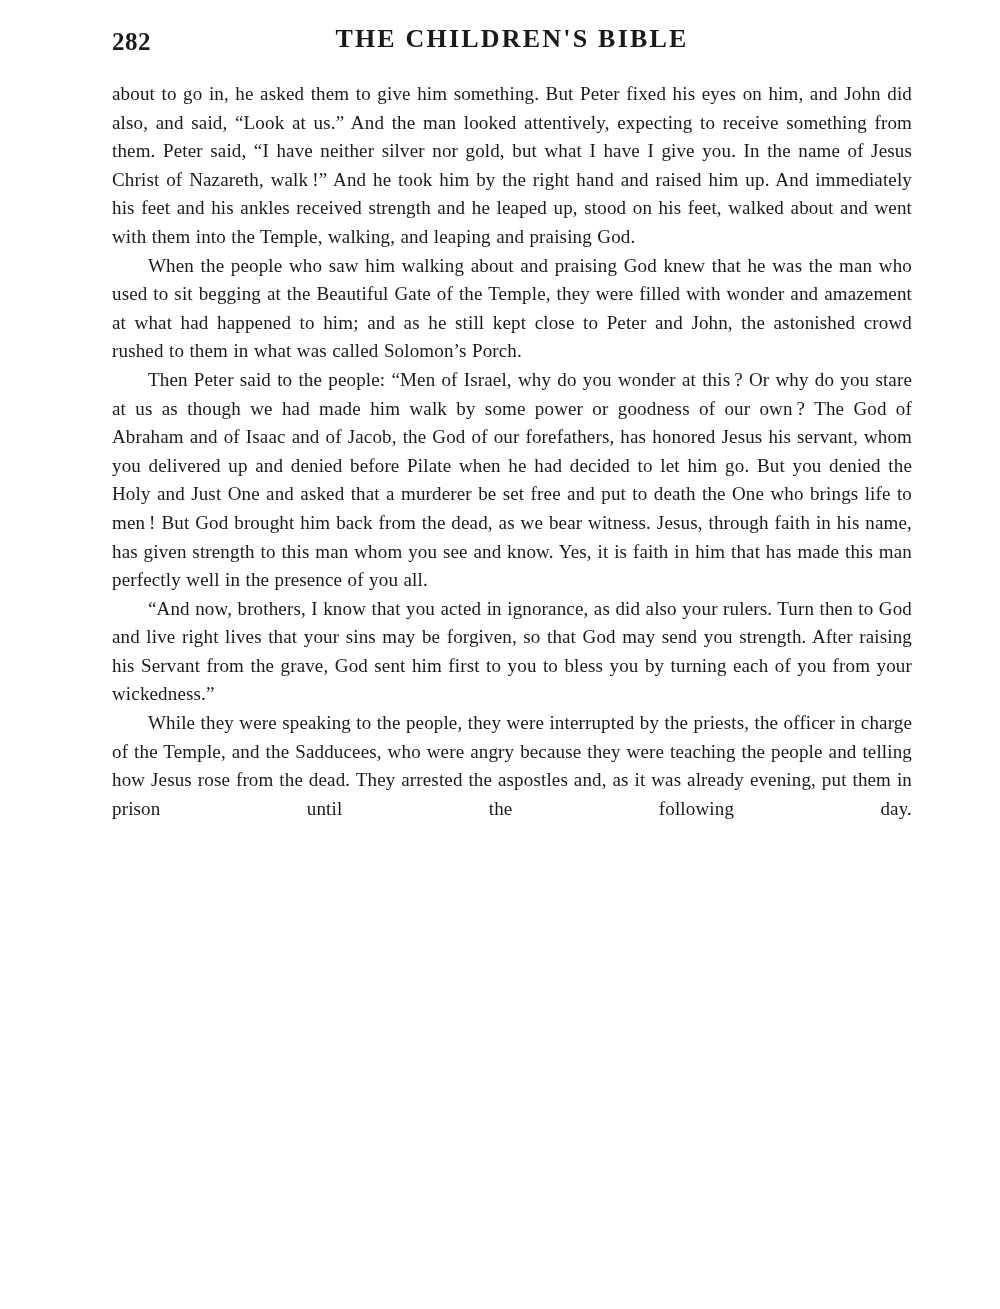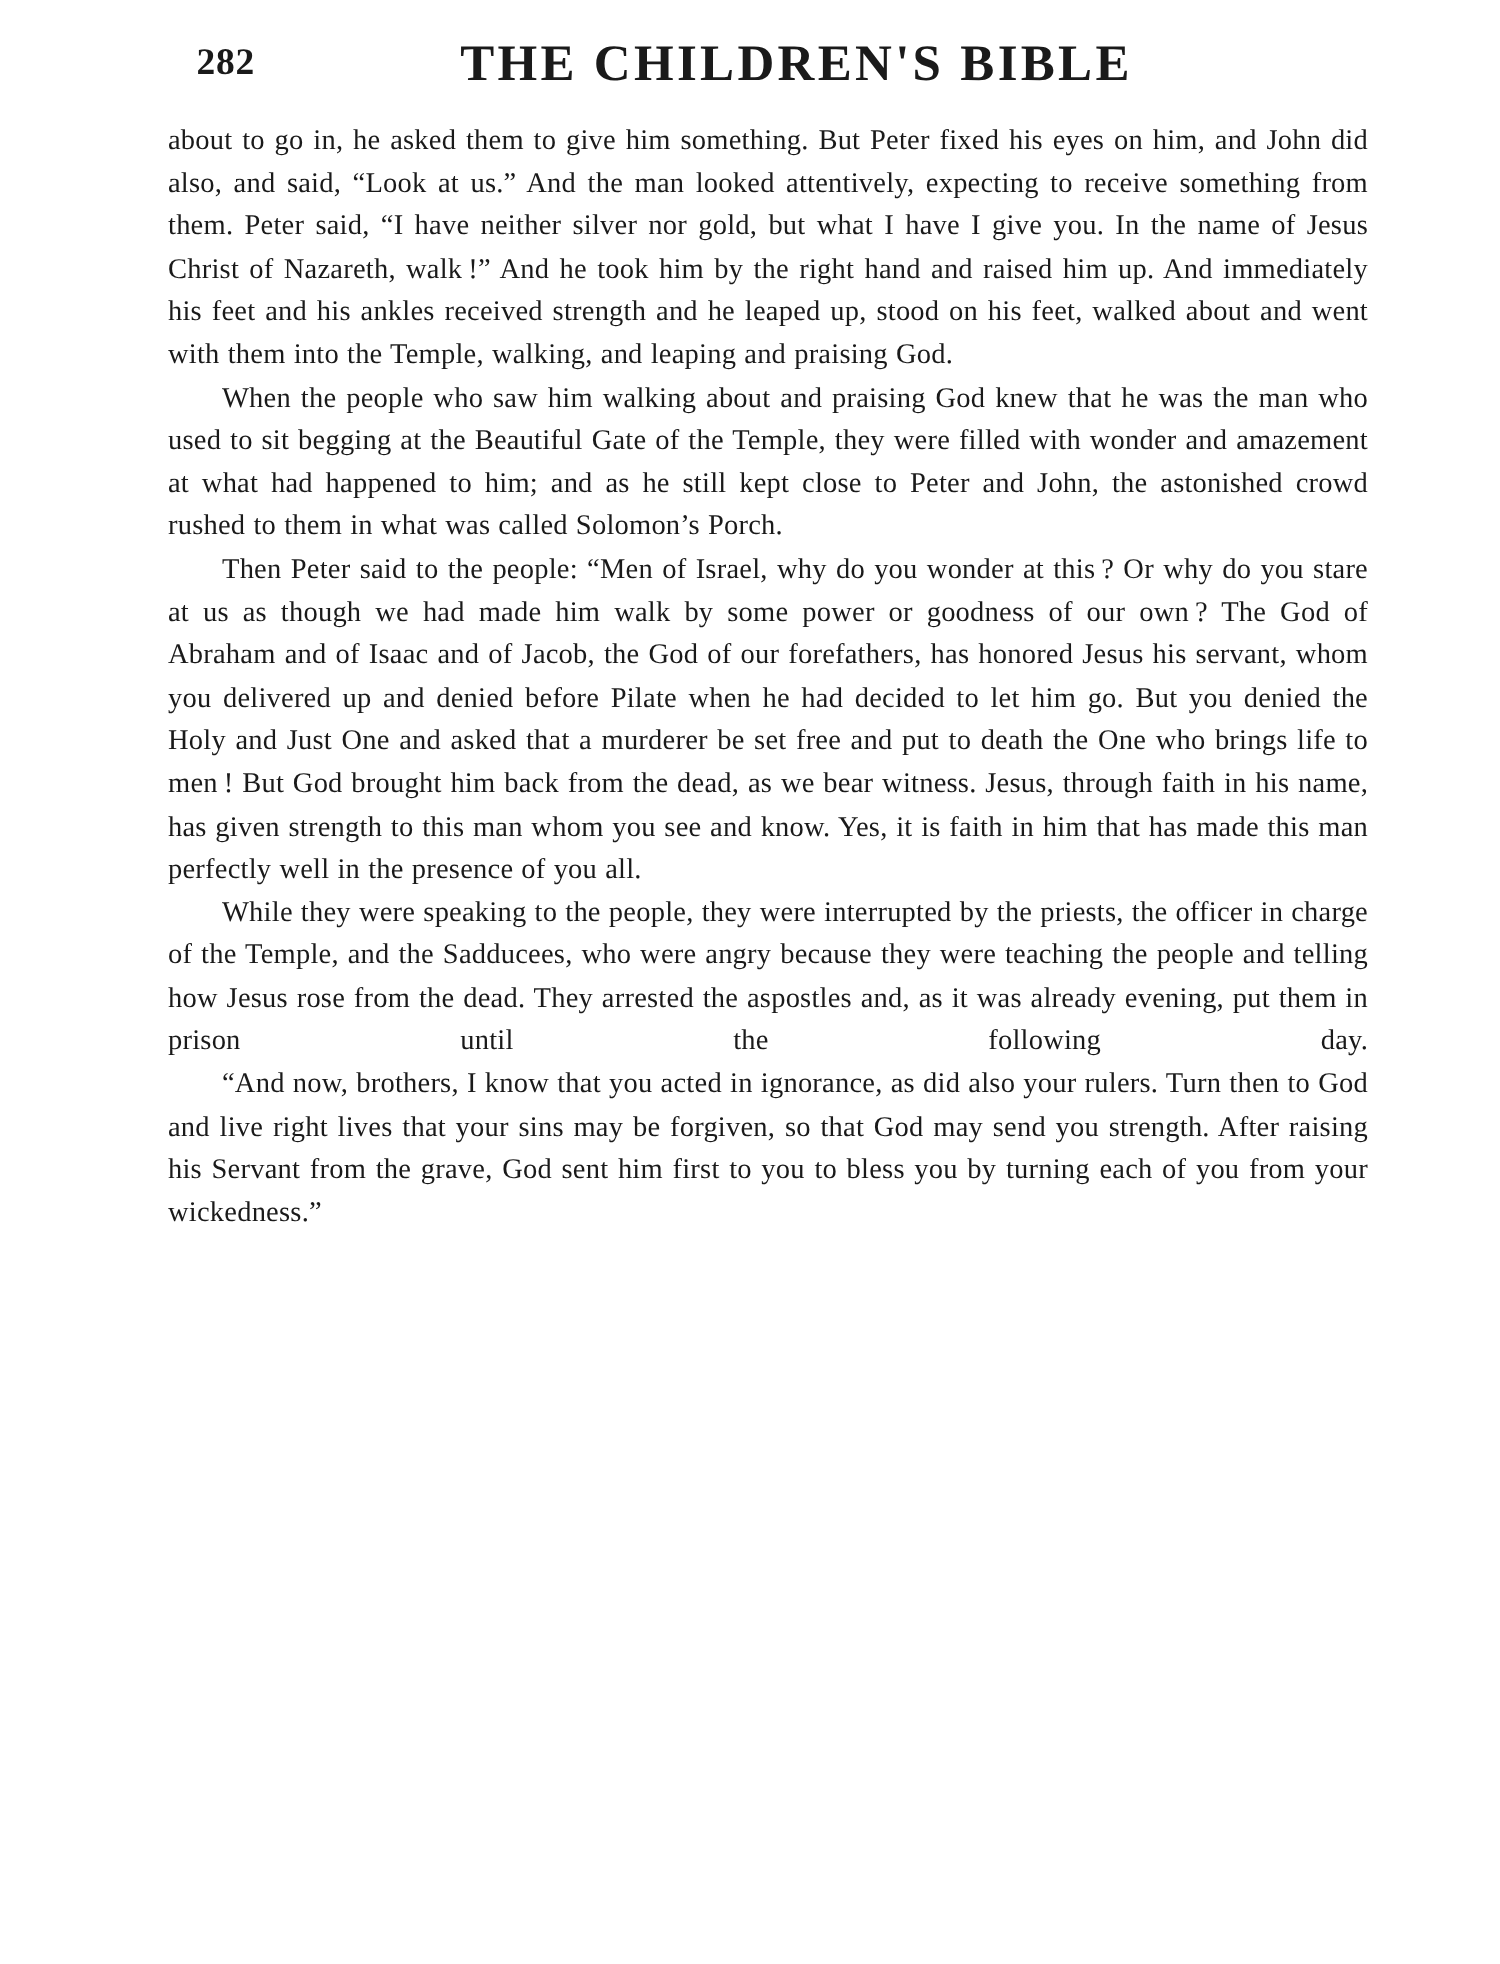--- a/index.html
+++ b/index.html
@@ -21,38 +21,37 @@
     height: 1309px;
     box-sizing: border-box;
     padding: 0;
   }
   .header {
     position: absolute;
     top: 24px;
     left: 112px;
     width: 800px;
     height: 40px;
-    margin-left: 19px;
   }
   .folio {
     position: absolute;
     left: 0;
     top: 4px;
     font-size: 25px;
     font-weight: 700;
     letter-spacing: 0.5px;
     font-family: "Liberation Serif", serif;
   }
   .running-title {
     position: absolute;
     left: 0;
     right: 0;
     top: 0;
     text-align: center;
-    font-size: 34px;
+    font-size: 26px;
     font-weight: 700;
     letter-spacing: 2.2px;
     font-family: "Liberation Serif", serif;
   }
   .body-col {
     position: absolute;
     top: 80px;
     left: 112px;
     width: 800px;
   }
@@ -81,17 +80,17 @@
 
   <div class="header">
     <div class="folio">282</div>
     <div class="running-title">THE CHILDREN'S BIBLE</div>
   </div>
 
   <div class="body-col">
     <p class="para">about to go in, he asked them to give him something.  But Peter fixed his eyes on him, and John did also, and said, “Look at us.” And the man looked attentively, expecting to receive something from them.  Peter said, “I have neither silver nor gold, but what I have I give you.  In the name of Jesus Christ of Nazareth, walk !” And he took him by the right hand and raised him up.  And immediately his feet and his ankles received strength and he leaped up, stood on his feet, walked about and went with them into the Temple, walking, and leaping and praising God.</p>
     <p class="para indent">When the people who saw him walking about and praising God knew that he was the man who used to sit begging at the Beautiful Gate of the Temple, they were filled with wonder and amazement at what had happened to him;  and as he still kept close to Peter and John, the astonished crowd rushed to them in what was called Solomon’s Porch.</p>
     <p class="para indent">Then Peter said to the people:  “Men of Israel, why do you wonder at this ?  Or why do you stare at us as though we had made him walk by some power or goodness of our own ?  The God of Abraham and of Isaac and of Jacob, the God of our forefathers, has honored Jesus his servant, whom you delivered up and denied before Pilate when he had decided to let him go.  But you denied the Holy and Just One and asked that a murderer be set free and put to death the One who brings life to men !  But God brought him back from the dead, as we bear witness.  Jesus, through faith in his name, has given strength to this man whom you see and know.  Yes, it is faith in him that has made this man perfectly well in the presence of you all.</p>
+    <p class="para indent">“And now, brothers, I know that you acted in ignorance, as did also your rulers.  Turn then to God and live right lives that your sins may be forgiven, so that God may send you strength.  After raising his Servant from the grave, God sent him first to you to bless you by turning each of you from your wickedness.”</p>
     <p class="para indent flush-last">While they were speaking to the people, they were interrupted by the priests, the officer in charge of the Temple, and the Sadducees, who were angry because they were teaching the people and telling how Jesus rose from the dead.  They arrested the aspostles and, as it was already evening, put them in prison until the following day.</p>
-    <p class="para indent">“And now, brothers, I know that you acted in ignorance, as did also your rulers.  Turn then to God and live right lives that your sins may be forgiven, so that God may send you strength.  After raising his Servant from the grave, God sent him first to you to bless you by turning each of you from your wickedness.”</p>
   </div>
 
 </div>
 
 </body></html>

